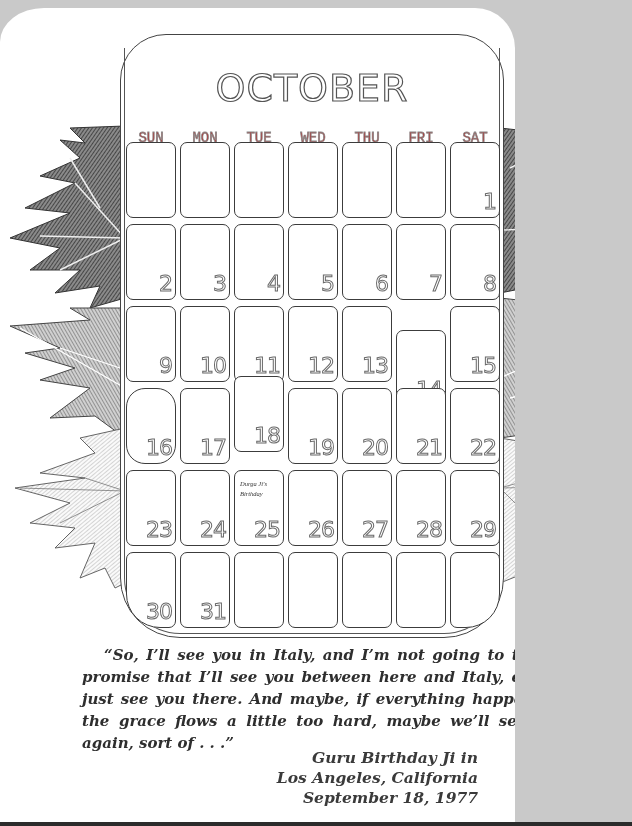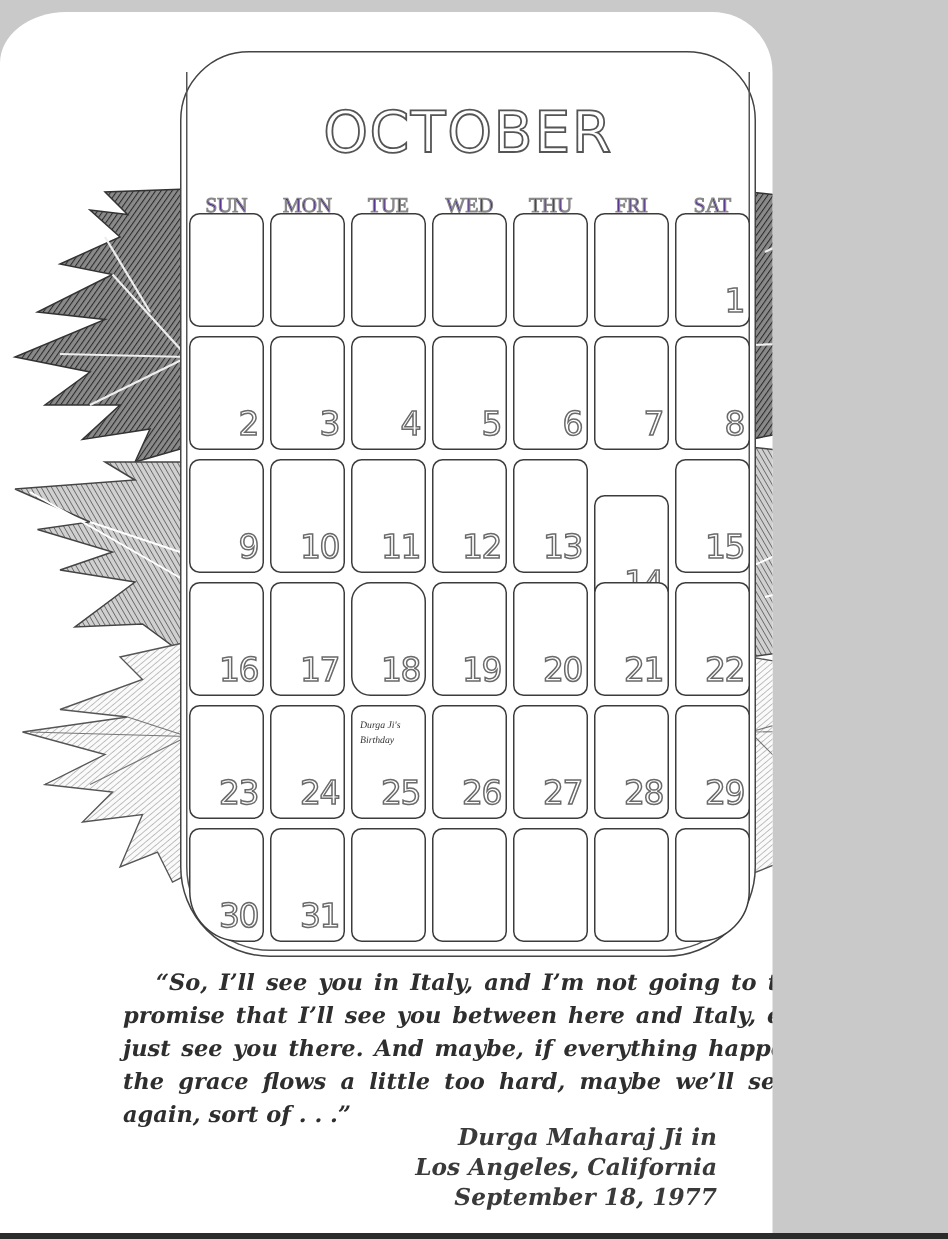--- a/index.html
+++ b/index.html
@@ -30,22 +30,22 @@
   .month-title {
     position: absolute; left: 120px; top: 58px; width: 384px; text-align: center;
     font-family: "DejaVu Sans", sans-serif; font-size: 38px; letter-spacing: 1px;
     color: #ffffff; -webkit-text-stroke: 1.2px #555; font-weight: normal;
   }
   .weekday-row {
     position: absolute; left: 126px; top: 122px; width: 376px; height: 18px;
   }
   .weekday {
     position: absolute; top: 0; width: 50px; text-align: center;
-    font-family: Liberation Serif, serif; font-size: 14px;
-    color: #4c1d95; -webkit-text-stroke: 0.8px #8a8a8a;
+    font-family: Liberation Mono, monospace; font-size: 14px;
+    color: #b91c1c; -webkit-text-stroke: 0.8px #8a8a8a;
   }
   .grid { position: absolute; left: 0; top: 0; }
   .cell {
     position: absolute; width: 50px; height: 76px;
     border: 1.3px solid #3c3c3c; border-radius: 7px; background: #fff;
     box-sizing: border-box;
   }
   .cell.bl { border-bottom-left-radius: 34px; }
   .cell.br { border-bottom-right-radius: 34px; }
   .day-num {
@@ -194,27 +194,27 @@
       </div>
       <div class="cell" style="left: 342px; top: 298px;">
         <span class="day-num">13</span>
       </div>
       <div class="cell" style="left: 396px; top: 298px; margin-top: 24px;">
         <span class="day-num">14</span>
       </div>
       <div class="cell" style="left: 450px; top: 298px;">
         <span class="day-num">15</span>
       </div>
-      <div class="cell" style="left: 126px; top: 380px;">
+      <div class="cell" style="left: 126px; top: 380px; border-radius: 19px;">
         <span class="day-num">16</span>
       </div>
       <div class="cell" style="left: 180px; top: 380px;">
         <span class="day-num">17</span>
       </div>
-      <div class="cell" style="left: 234px; top: 380px; border-radius: 13px;">
+      <div class="cell" style="left: 234px; top: 368px;">
         <span class="day-num">18</span>
       </div>
       <div class="cell" style="left: 288px; top: 380px; text-align: right;">
         <span class="day-num">19</span>
       </div>
       <div class="cell" style="left: 342px; top: 380px;">
         <span class="day-num">20</span>
       </div>
       <div class="cell" style="left: 396px; top: 380px;">
         <span class="day-num">21</span>
@@ -263,19 +263,19 @@
         <span class="day-num"></span>
       </div>
       <div class="cell br" style="left: 450px; top: 544px;">
         <span class="day-num"></span>
       </div>
     </div>
 
   <div class="quote">“So, I’ll see you in Italy, and I’m not going to try to make a promise that I’ll see you between here and Italy, either. So, I’ll just see you there. And maybe, if everything happens right and the grace flows a little too hard, maybe we’ll see each other again, sort of . . .”</div>
 
   <div class="attribution">
-    <div>Durga Maharaj Ji in</div>
+    <div>Guru Birthday Ji in</div>
     <div>Los Angeles, California</div>
     <div>September 18, 1977</div>
   </div>
 </div>
 
 <div class="bottom-rule"></div>
 
 </body></html>

